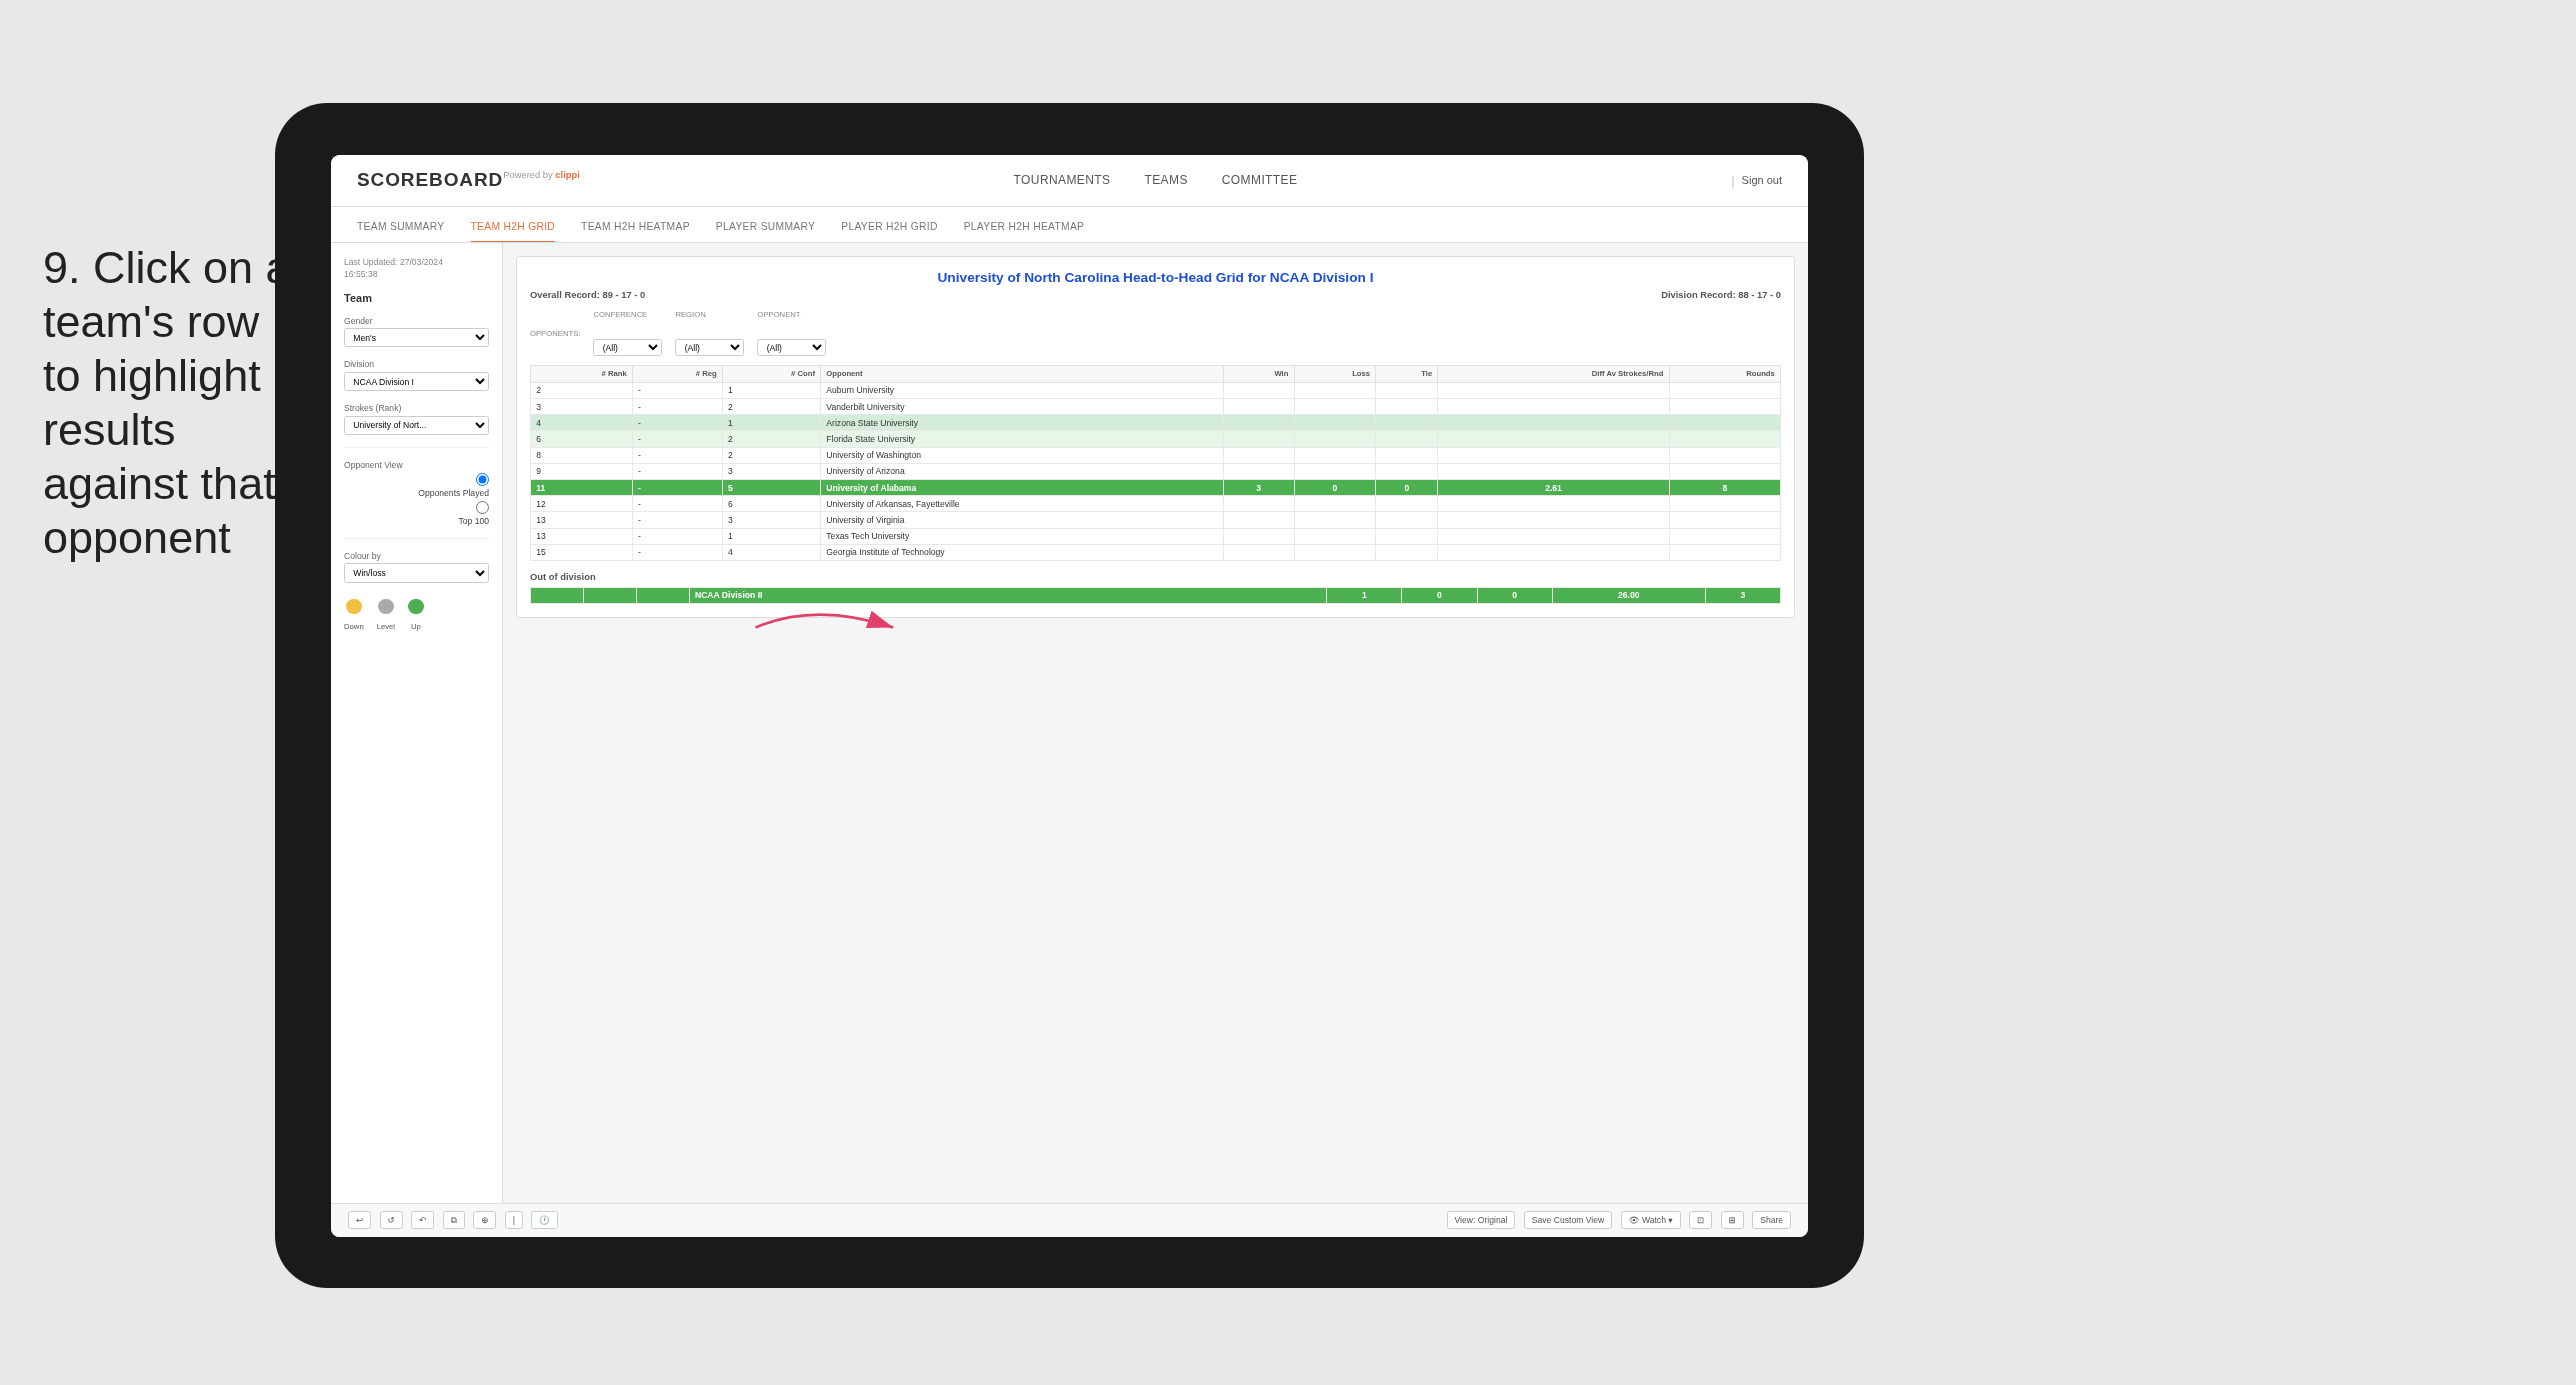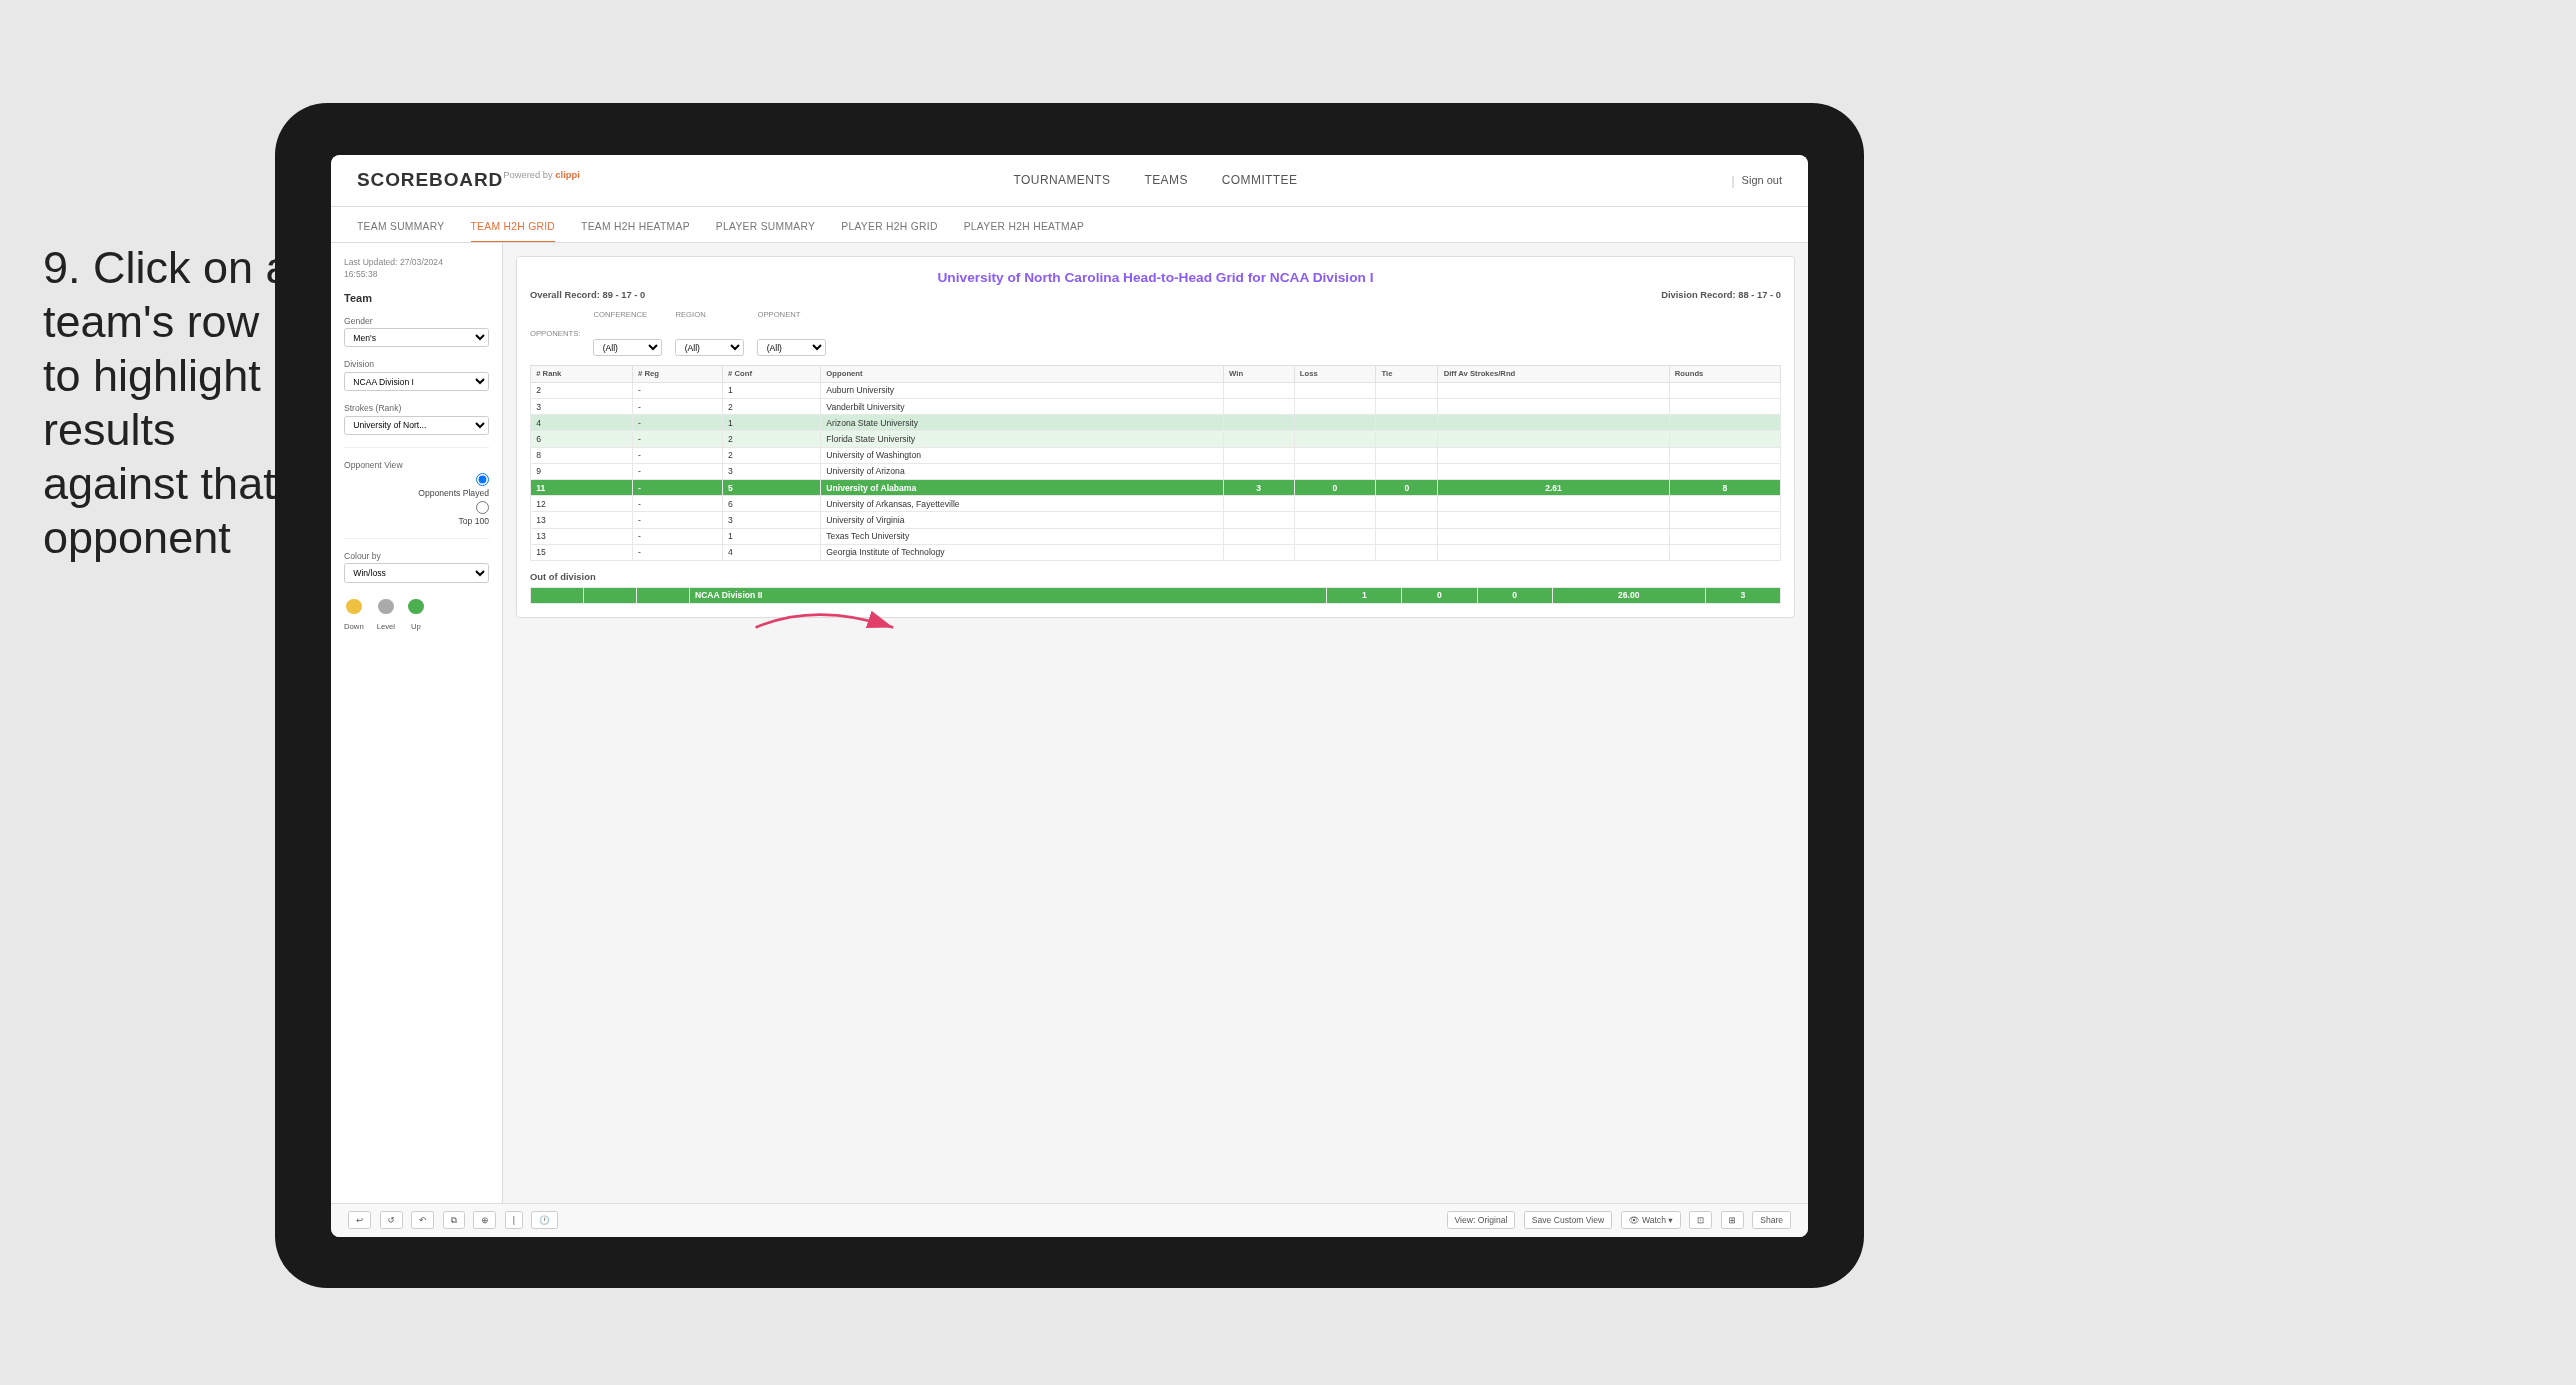--- a/index.html
+++ b/index.html
@@ -229,21 +229,21 @@
     .grid-card {
       background: #fff;
       border: 0.9px solid #ddd;
       border-radius: 3.4px;
       padding: 13px;
     }
 
     .grid-title {
       font-size: 13.7px;
       font-weight: 600;
-      color: #8b5cf6;
+      color: #1d4ed8;
       text-align: center;
       margin-bottom: 4.3px;
     }
 
     .grid-records {
       display: flex;
       justify-content: space-between;
       margin-bottom: 10.3px;
     }
 
@@ -289,21 +289,21 @@
     .data-table {
       width: 100%;
       border-collapse: collapse;
       font-size: 8.6px;
     }
 
     .data-table th {
       background: #f8f8f8;
       border: 0.9px solid #e0e0e0;
       padding: 3.4px 5.2px;
-      text-align: left;
+      text-align: right;
       font-size: 7.7px;
       color: #555;
       font-weight: 600;
     }
 
     .data-table td {
       border: 0.9px solid #e8e8e8;
       padding: 2.6px 5.2px;
       font-size: 8.6px;
       color: #333;

